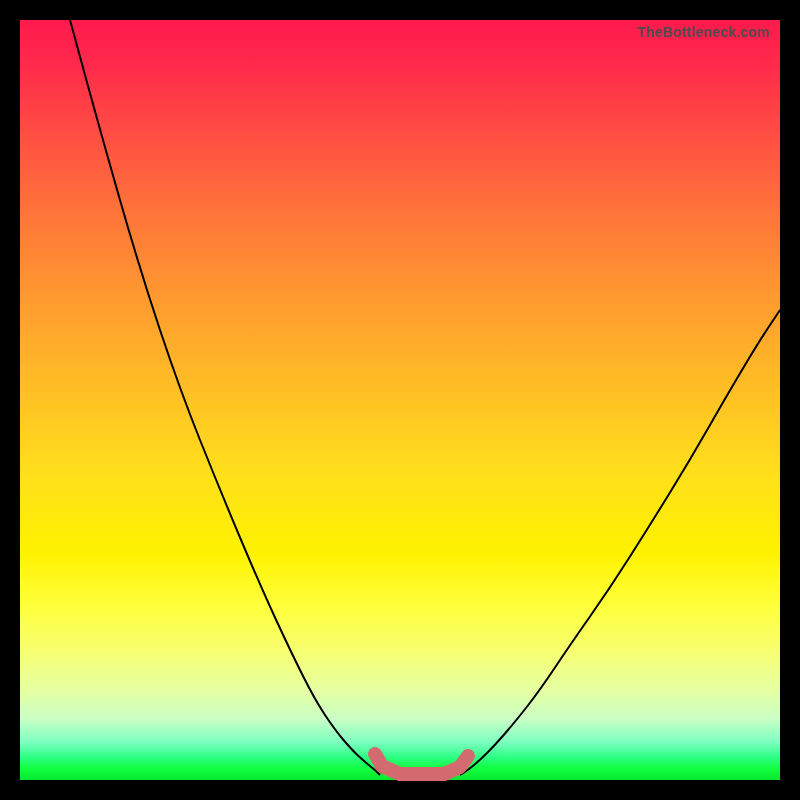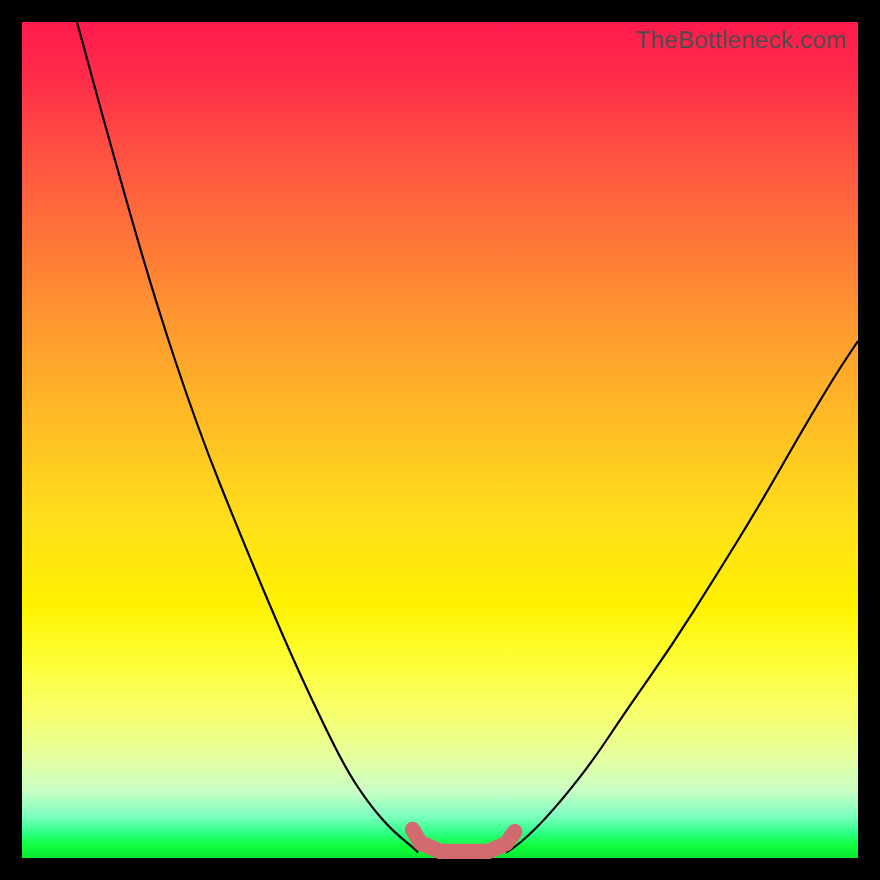--- a/index.html
+++ b/index.html
@@ -38,22 +38,22 @@
       #11ff3e 98.5%,
       #08e830 100%
     );
   }
 
   .watermark {
     position: absolute;
     top: 4px;
     right: 10px;
     color: #4c4c4c;
-    font-size: 22px;
-    font-weight: 400;
+    font-size: 14px;
+    font-weight: 700;
     letter-spacing: 0.2px;
     user-select: none;
   }
 
   svg.curves {
     position: absolute;
     inset: 0;
     width: 100%;
     height: 100%;
     overflow: visible;

